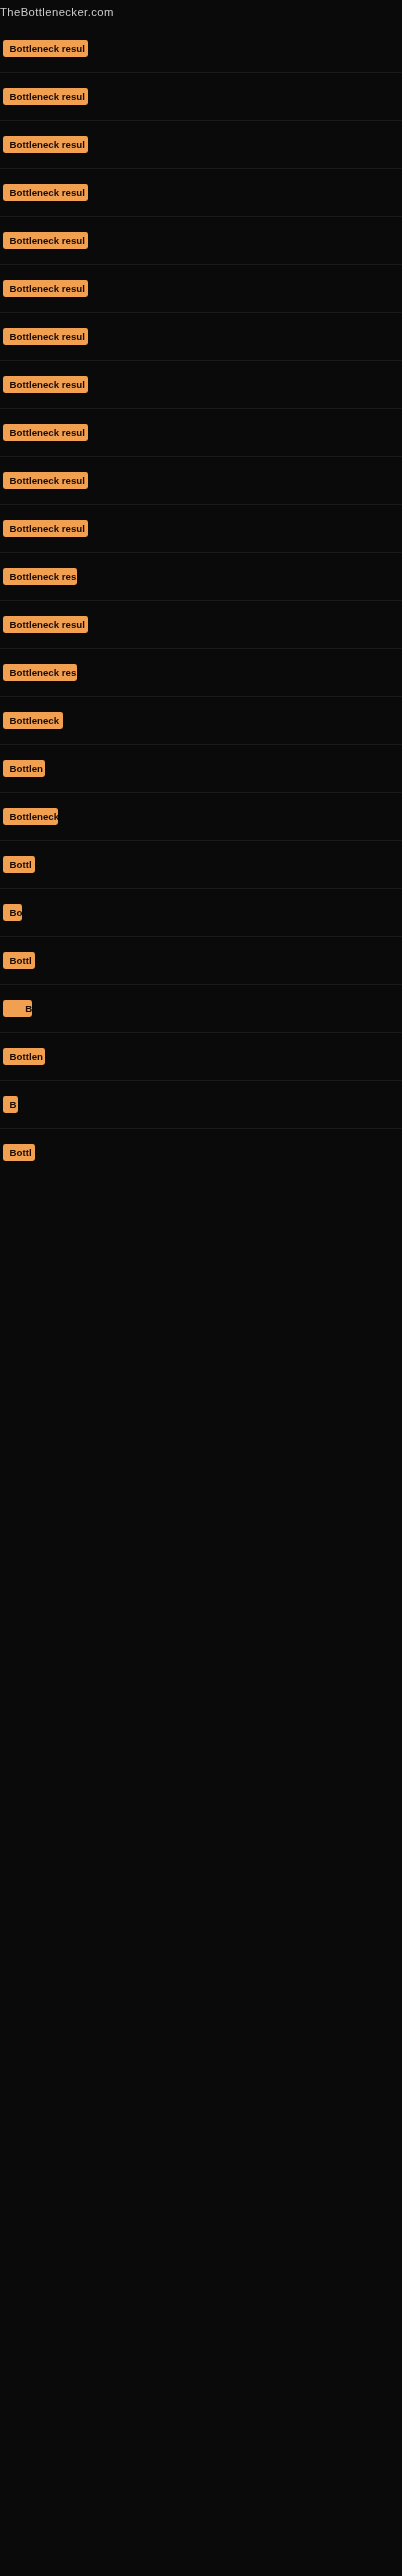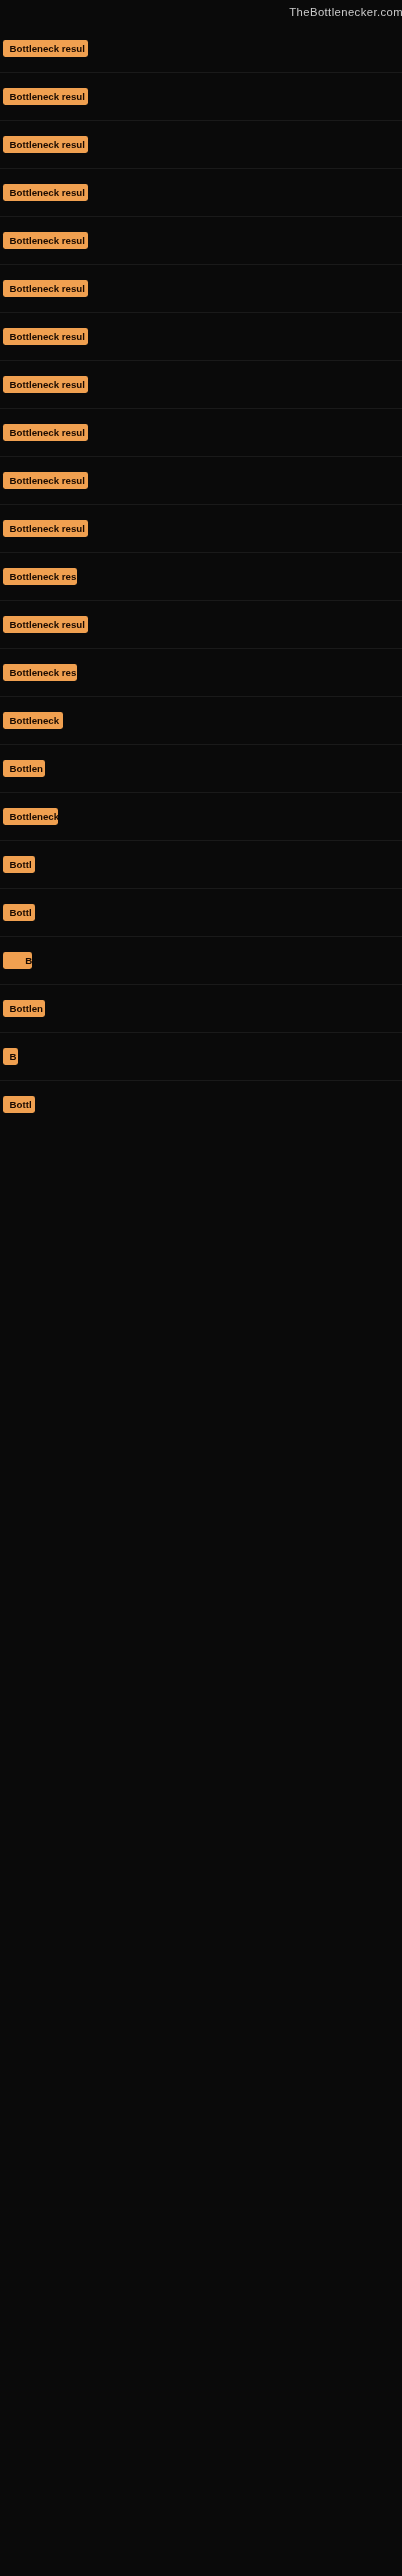--- a/index.html
+++ b/index.html
@@ -10,21 +10,21 @@
 
     body {
       width: 403px;
       min-height: 2576px;
       background-color: #0a0a0a;
       font-family: Arial, sans-serif;
       position: relative;
     }
 
     .site-title {
-      text-align: right;
+      text-align: left;
       color: #cccccc;
       font-size: 11.3px;
       padding: 6.4px 0;
       letter-spacing: 0.4px;
     }
 
     .bottleneck-badge {
       display: inline-block;
       background-color: #f0a050;
       color: #1a0a00;
@@ -104,20 +104,23 @@
     <div class="row">
       <span class="bottleneck-badge" style="max-width: 42px;">Bottlen</span>
     </div>
     <div class="row">
       <span class="bottleneck-badge" style="max-width: 55px;">Bottleneck</span>
     </div>
     <div class="row">
       <span class="bottleneck-badge" style="max-width: 32px;">Bottl</span>
     </div>
     <div class="row">
+      <span class="bottleneck-badge" style="max-width: 19.3px;">Bo</span>
+    </div>
+    <div class="row">
       <span class="bottleneck-badge" style="max-width: 32px;">Bottl</span>
     </div>
     <div class="row">
       <span class="bottleneck-badge" style="max-width: 27px; padding-left: 22px;">Bott</span>
     </div>
     <div class="row">
       <span class="bottleneck-badge" style="max-width: 42px;">Bottlen</span>
     </div>
     <div class="row">
       <span class="bottleneck-badge" style="max-width: 14.5px;">B</span>

